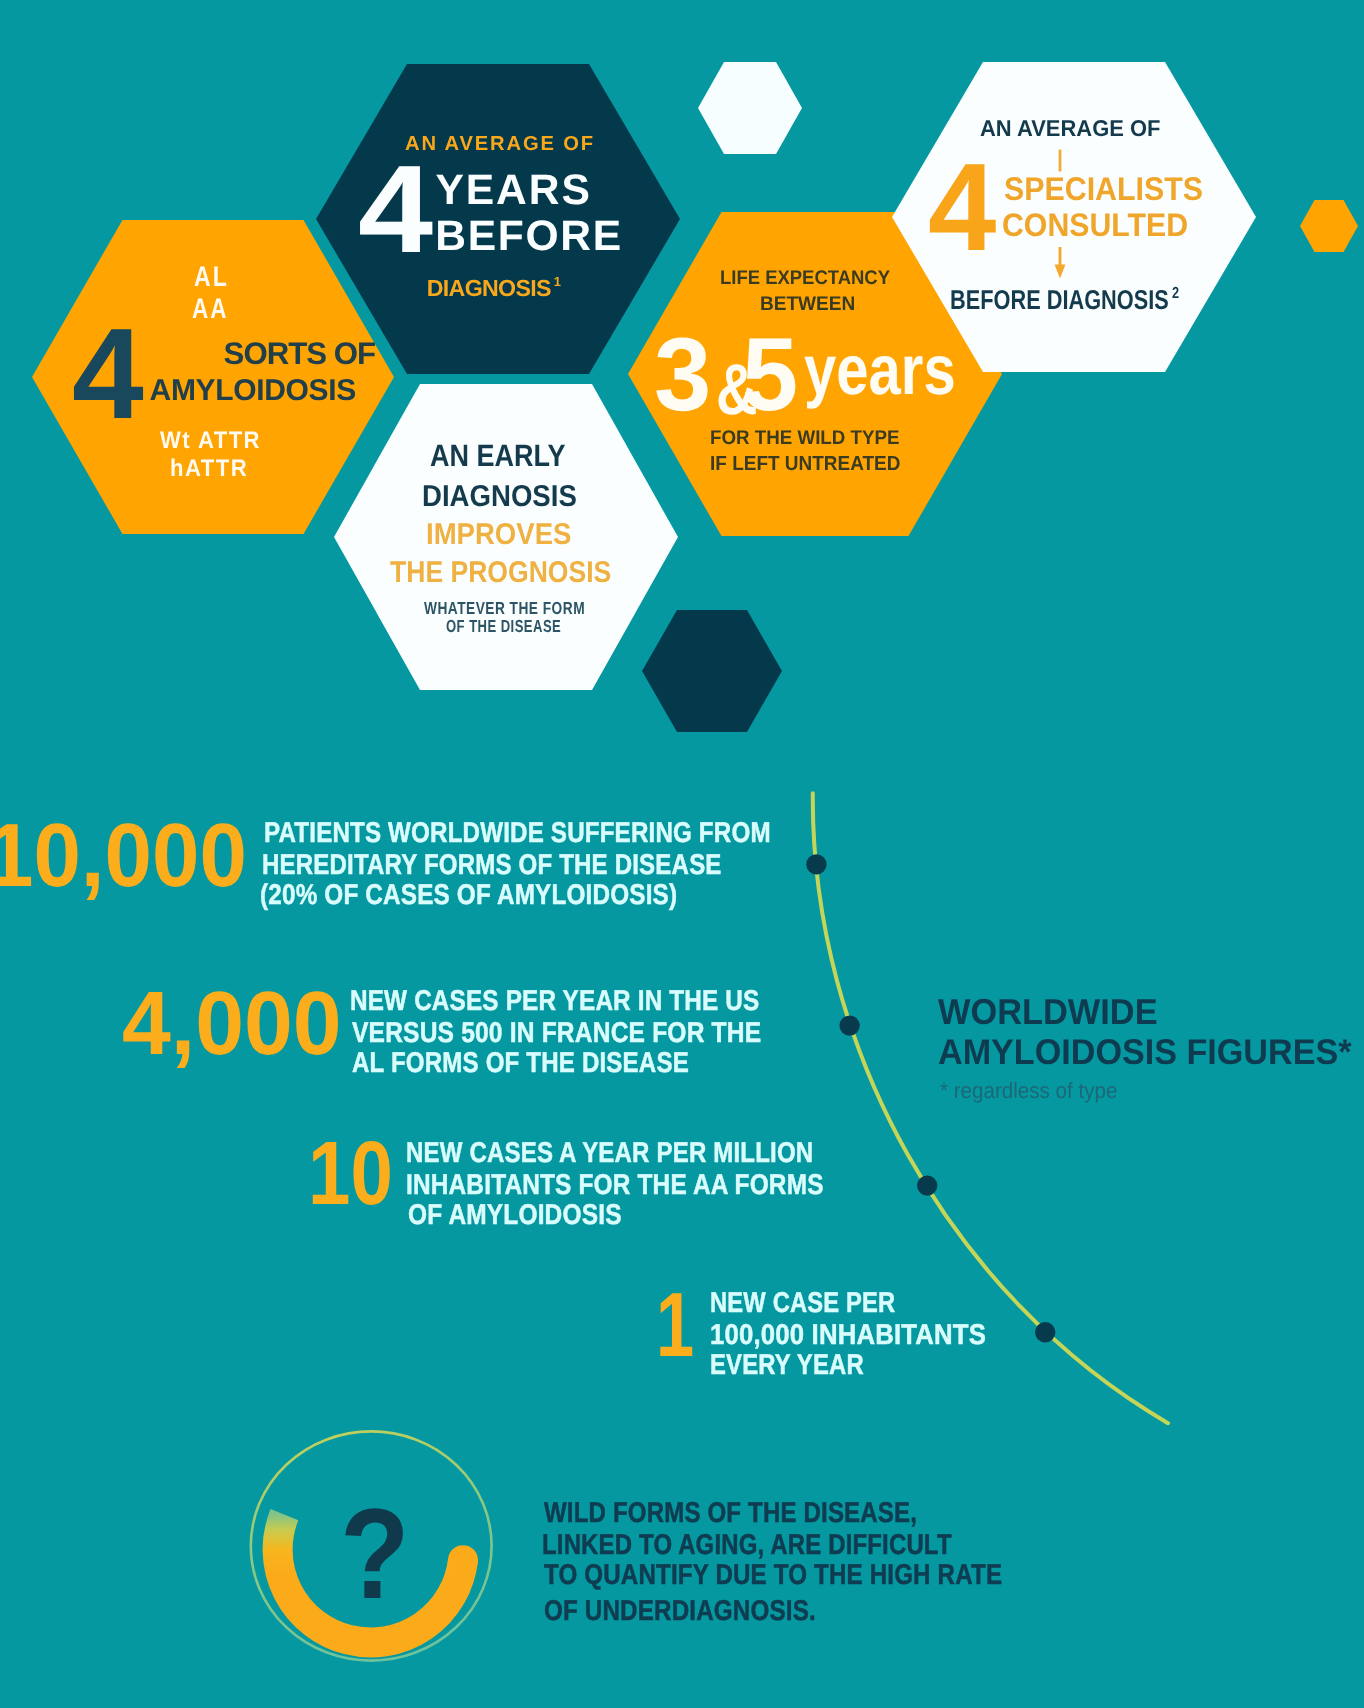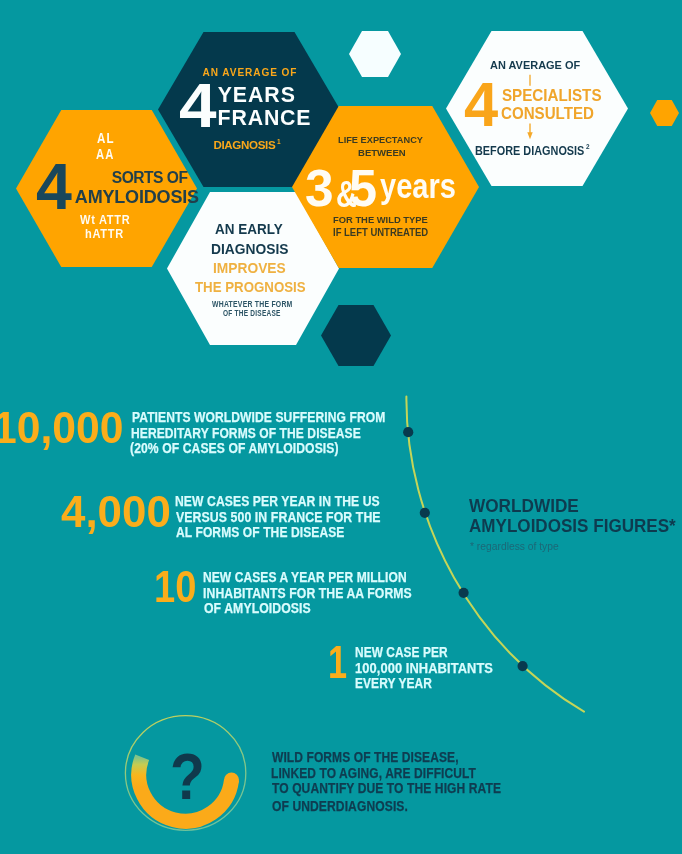--- a/index.html
+++ b/index.html
@@ -48,55 +48,55 @@
   </div>
 
   <div class="hex" style="left:158px;top:32px;width:182px;height:155px;">
     <svg width="182" height="155" viewBox="0 0 182 155">
         <polygon points="45.5,0 136.5,0 182,77.5 136.5,155 45.5,155 0,77.5" fill="#04394C"></polygon>
       </svg>
     <div class="hexcontent">
       <div class="tx" style="left:44.5px;top:35.8px;font-size:10.1px;color:#F9A71B;letter-spacing:.92px;">AN AVERAGE OF</div>
       <div class="bignum" style="left:21.2px;top:43.4px;font-size:62.3px;color:#FBFEFE;letter-spacing:0;transform:scaleX(1.083);transform-origin:left top;">4</div>
       <div class="tx" style="left:59.7px;top:53px;font-size:21.3px;color:#FBFEFE;letter-spacing:.96px;">YEARS</div>
-      <div class="tx" style="left:59.6px;top:76px;font-size:21.3px;color:#FBFEFE;letter-spacing:.84px;">FRANCE</div>
+      <div class="tx" style="left:59.6px;top:76px;font-size:21.3px;color:#FBFEFE;letter-spacing:.84px;">BEFORE</div>
       <div class="tx" style="left:55.4px;top:107px;font-size:11.6px;color:#F9A71B;letter-spacing:-.34px;"><span>DIAGNOSIS</span><sup style="font-size:6.5px;letter-spacing:0;margin-left:1.5px;">1</sup></div>
     </div>
   </div>
 
   <div class="hex" style="left:16px;top:110px;width:181px;height:157px;">
     <svg width="181" height="157" viewBox="0 0 181 157">
         <polygon points="45.25,0 135.75,0 181,78.5 135.75,157 45.25,157 0,78.5" fill="#FFA400"></polygon>
       </svg>
     <div class="hexcontent">
       <div class="tx" style="left:80.8px;top:21.3px;font-size:14.1px;color:#FFFBF2;letter-spacing:1.3px;transform:scaleX(.82);">AL</div>
       <div class="tx" style="left:80.3px;top:37.4px;font-size:14.1px;color:#FFFBF2;letter-spacing:1.3px;transform:scaleX(.8);">AA</div>
       <div class="bignum" style="left:20.0px;top:45.3px;font-size:64.5px;color:#19475B;letter-spacing:0;transform:scaleX(1.0);transform-origin:left top;">4</div>
       <div class="tx" style="left:58.8px;top:59.5px;font-size:15.6px;color:#213F4A;letter-spacing:-.5px;margin-left:37px;">SORTS OF</div>
-      <div class="tx" style="left:58.8px;top:78.1px;font-size:18px;color:#213F4A;letter-spacing:-.17px;">AMYLOIDOSIS</div>
+      <div class="tx" style="left:58.8px;top:78.1px;font-size:15px;color:#213F4A;letter-spacing:-.17px;">AMYLOIDOSIS</div>
       <div class="tx" style="left:63.6px;top:104.1px;font-size:12px;color:#FFFBF2;letter-spacing:.8px;transform:scaleX(.92);">Wt ATTR</div>
       <div class="tx" style="left:68.6px;top:118.3px;font-size:12px;color:#FFFBF2;letter-spacing:.8px;transform:scaleX(.92);">hATTR</div>
     </div>
   </div>
 
   <div class="hex" style="left:167px;top:192px;width:172px;height:153px;">
     <svg width="172" height="153" viewBox="0 0 172 153">
         <polygon points="43,0 129,0 172,76.5 129,153 43,153 0,76.5" fill="#FBFEFE"></polygon>
       </svg>
     <div class="hexcontent">
       <div class="tx" style="left:47.8px;top:28.9px;font-size:15.4px;color:#143A4D;letter-spacing:0;transform:scaleX(.877);transform-origin:left top;">AN EARLY</div>
       <div class="tx" style="left:43.8px;top:49.3px;font-size:15.1px;color:#143A4D;letter-spacing:0;transform:scaleX(.914);transform-origin:left top;">DIAGNOSIS</div>
       <div class="tx" style="left:46.1px;top:68px;font-size:15px;color:#EFB141;letter-spacing:0;transform:scaleX(.918);transform-origin:left top;">IMPROVES</div>
       <div class="tx" style="left:28px;top:87px;font-size:15px;color:#EFB141;letter-spacing:0;transform:scaleX(.885);transform-origin:left top;">THE PROGNOSIS</div>
       <div class="tx" style="left:45.2px;top:108.2px;font-size:8.7px;color:#2D5566;letter-spacing:.3px;transform:scaleX(.79);transform-origin:left top;">WHATEVER THE FORM</div>
       <div class="tx" style="left:56.1px;top:117.2px;font-size:8.7px;color:#2D5566;letter-spacing:.3px;transform:scaleX(.752);transform-origin:left top;">OF THE DISEASE</div>
     </div>
   </div>
 
-  <div class="hex" style="left:292px;top:106px;width:187px;height:188px;">
+  <div class="hex" style="left:314px;top:106px;width:187px;height:188px;">
     <svg width="187" height="162" viewBox="0 0 187 162">
         <polygon points="46.75,0 140.25,0 187,81 140.25,162 46.75,162 0,81" fill="#FFA400"></polygon>
       </svg>
     <div class="hexcontent">
       <div class="tx" style="left:46.4px;top:29.4px;font-size:9.9px;color:#3B3B22;letter-spacing:0;transform:scaleX(.935);transform-origin:left top;">LIFE EXPECTANCY</div>
       <div class="tx" style="left:65.5px;top:41.8px;font-size:9.9px;color:#3B3B22;letter-spacing:0;transform:scaleX(.965);transform-origin:left top;">BETWEEN</div>
       <div class="bignum" style="left:12.7px;top:56.2px;font-size:52px;color:#FFFCF4;transform:scaleX(.99);transform-origin:left top;">3</div>
       <div class="bignum" style="left:43.6px;top:70.9px;font-size:36px;color:#FFFCF4;transform:scaleX(.80);transform-origin:left top;">&amp;</div>
       <div class="bignum" style="left:57.1px;top:56.2px;font-size:52px;color:#FFFCF4;transform:scaleX(.97);transform-origin:left top;">5</div>
       <div class="bignum" style="left:88.0px;top:62.1px;font-size:35.3px;color:#FFFCF4;transform:scaleX(.822);transform-origin:left top;">years</div>

